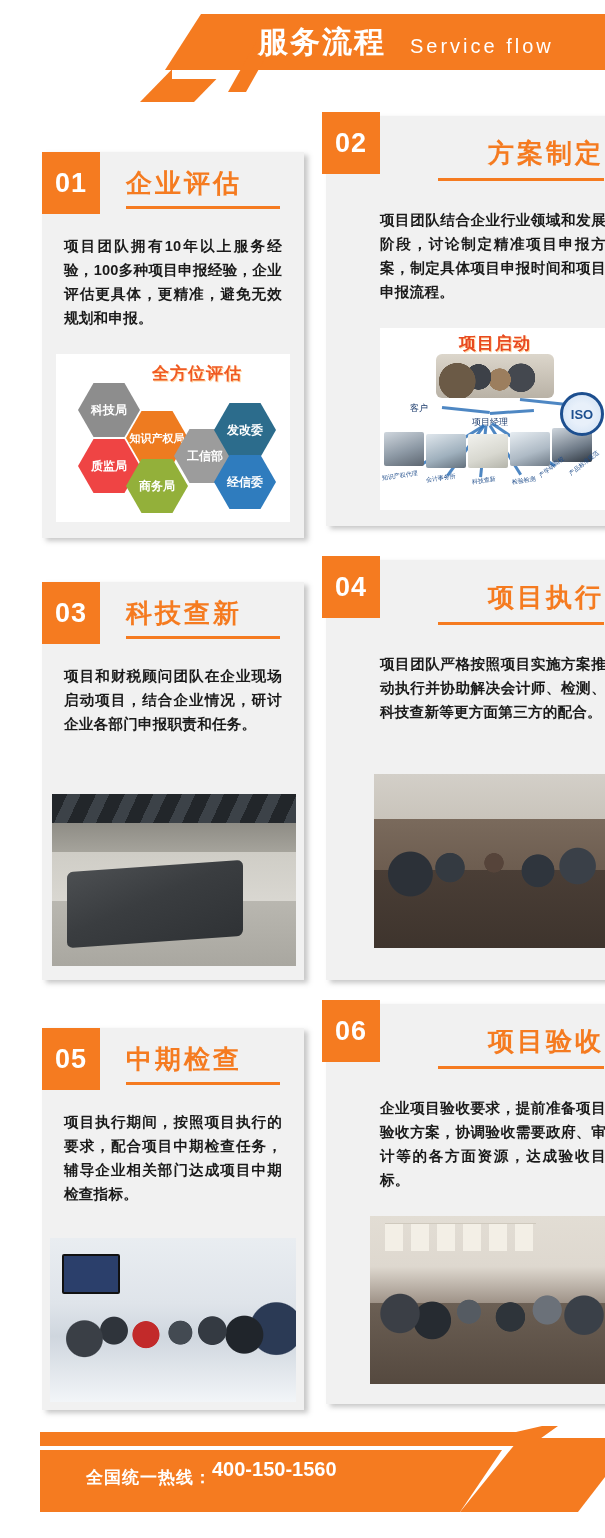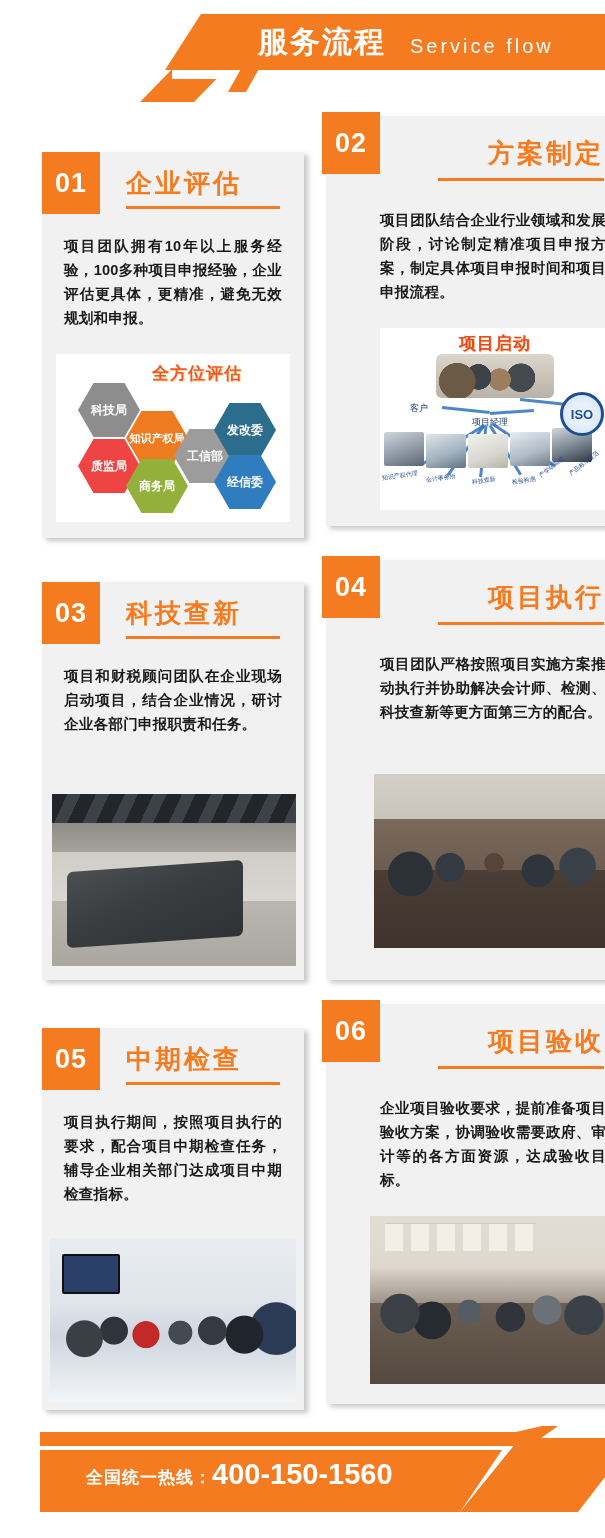--- a/index.html
+++ b/index.html
@@ -218,21 +218,21 @@
     background:#F57B20;
     -webkit-clip-path: polygon(60px 0, 175px 0, 118px 74px, 0 74px);
     clip-path: polygon(60px 0, 175px 0, 118px 74px, 0 74px);
   }
   .footer .f-label{
     position:absolute; left:56px; top:40px;
     font-size:17px; font-weight:bold; color:#ffffff; letter-spacing:1px;
   }
   .footer .f-num{
     position:absolute; left:182px; top:32px;
-    font-size:29px; font-weight:bold; color:#ffffff; letter-spacing:0;
+    font-size:20px; font-weight:bold; color:#ffffff; letter-spacing:0;
   }
 </style>
 </head>
 <body>
 
 <div class="page">
 
   <div class="header">
     <div class="leg"></div>
     <div class="bar"></div>

